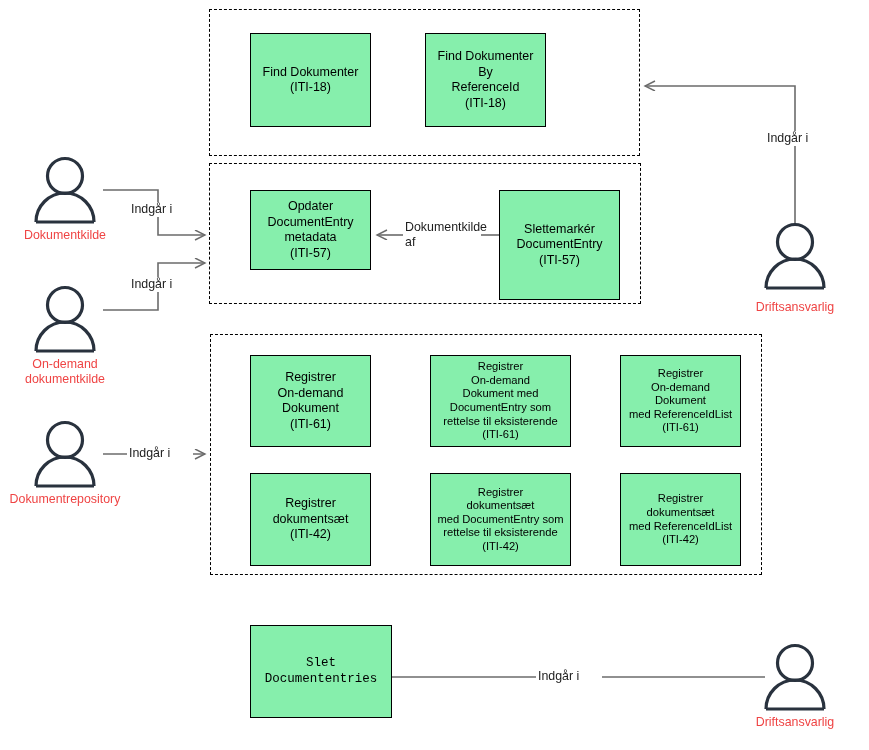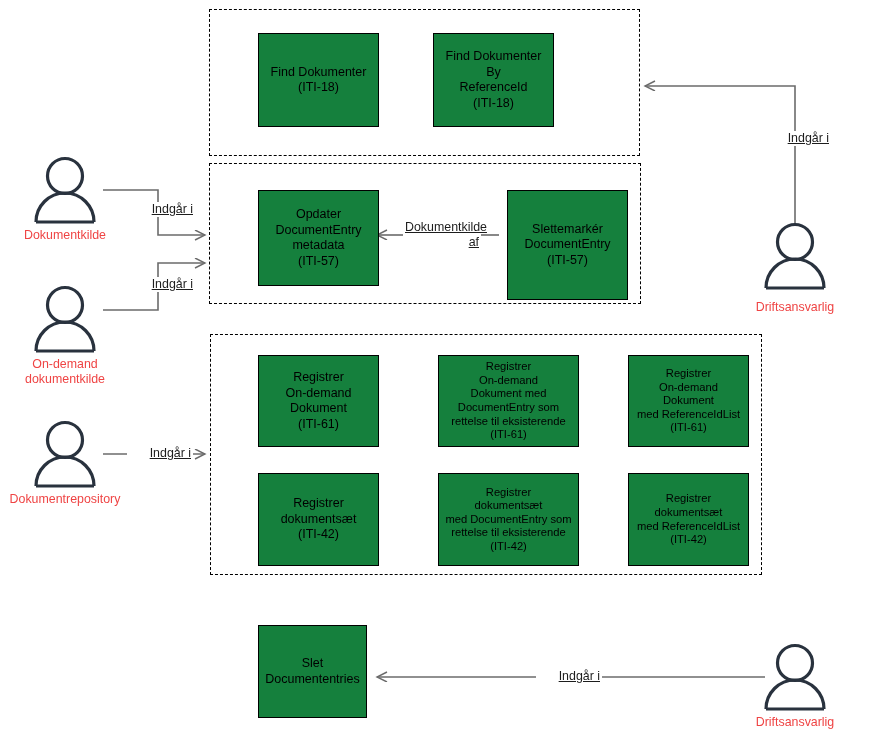--- a/index.html
+++ b/index.html
@@ -24,31 +24,30 @@
     left: 0;
     top: 0;
     width: 869px;
     height: 750px;
   }
   
   .uc-box {
     position: absolute;
     box-sizing: border-box;
     border: 1.6px solid #000000;
-    background: #15803d;
+    background: #86efac;
     display: flex;
     align-items: center;
     justify-content: center;
     text-align: center;
     color: #000000;
     font-size: 12.5px;
     line-height: 15.5px;
     white-space: pre-line;
     padding: 2px 3px;
-    margin-left: 8px;
   }
   .uc-box.small-text {
     font-size: 11.2px;
     line-height: 13.6px;
   }
   
   .group-frame {
     position: absolute;
     box-sizing: border-box;
     border: 1.7px dashed #000000;
@@ -62,24 +61,23 @@
     line-height: 14.5px;
     white-space: pre-line;
   }
   
   .edge-label {
     position: absolute;
     color: #1d1d1d;
     font-size: 12.4px;
     line-height: 14.5px;
     background: #ffffff;
-    text-align: right;
+    text-align: left;
     white-space: pre-line;
     padding: 0 2px;
-    text-decoration: underline;
   }
 </style>
 </head>
 <body>
 
 <div id="canvas">
 
   <svg id="vector-layer" viewBox="0 0 869 750" width="869" height="750" xmlns="http://www.w3.org/2000/svg">
     <defs>
       <marker id="open-arrow" markerWidth="14" markerHeight="14" refX="11" refY="5" orient="auto" markerUnits="userSpaceOnUse">
@@ -150,21 +148,21 @@
   <div class="group-frame" style="left:209px; top:163px; width:432px; height:141px;"></div>
   <div class="group-frame" style="left:210px; top:334px; width:552px; height:241px;"></div>
 
   <div class="uc-box" style="left:250px; top:33px; width:121px; height:94px;">Find Dokumenter
 (ITI-18)</div>
 
   <div class="uc-box" style="left:425px; top:33px; width:121px; height:94px;">Find Dokumenter By
 ReferenceId
 (ITI-18)</div>
 
-  <div class="uc-box" style="left:250px; top:190px; width:121px; height:96px;">Opdater
+  <div class="uc-box" style="left:250px; top:190px; width:121px; height:80px;">Opdater
 DocumentEntry
 metadata
 (ITI-57)</div>
 
   <div class="uc-box" style="left:499px; top:190px; width:121px; height:110px;">Slettemarkér
 DocumentEntry
 (ITI-57)</div>
 
   <div class="uc-box" style="left:250px; top:355px; width:121px; height:92px;">Registrer
 On-demand
@@ -192,21 +190,21 @@
 dokumentsæt
 med DocumentEntry som
 rettelse til eksisterende
 (ITI-42)</div>
 
   <div class="uc-box small-text" style="left:620px; top:473px; width:121px; height:93px;">Registrer
 dokumentsæt
 med ReferenceIdList
 (ITI-42)</div>
 
-  <div class="uc-box" style="left:250px; top:625px; width:109px; height:93px;">Slet
+  <div class="uc-box" style="left:250px; top:625px; width:142px; height:93px;font-family:Liberation Mono, monospace;">Slet
 Documententries</div>
 
   <div class="actor-label" style="left:5px; top:228px; width:120px;">Dokumentkilde</div>
 
   <div class="actor-label" style="left:5px; top:357px; width:120px;">On-demand
 dokumentkilde</div>
 
   <div class="actor-label" style="left:-1px; top:492px; width:132px;">Dokumentrepository</div>
 
   <div class="actor-label" style="left:727px; top:300px; width:136px;">Driftsansvarlig</div>

